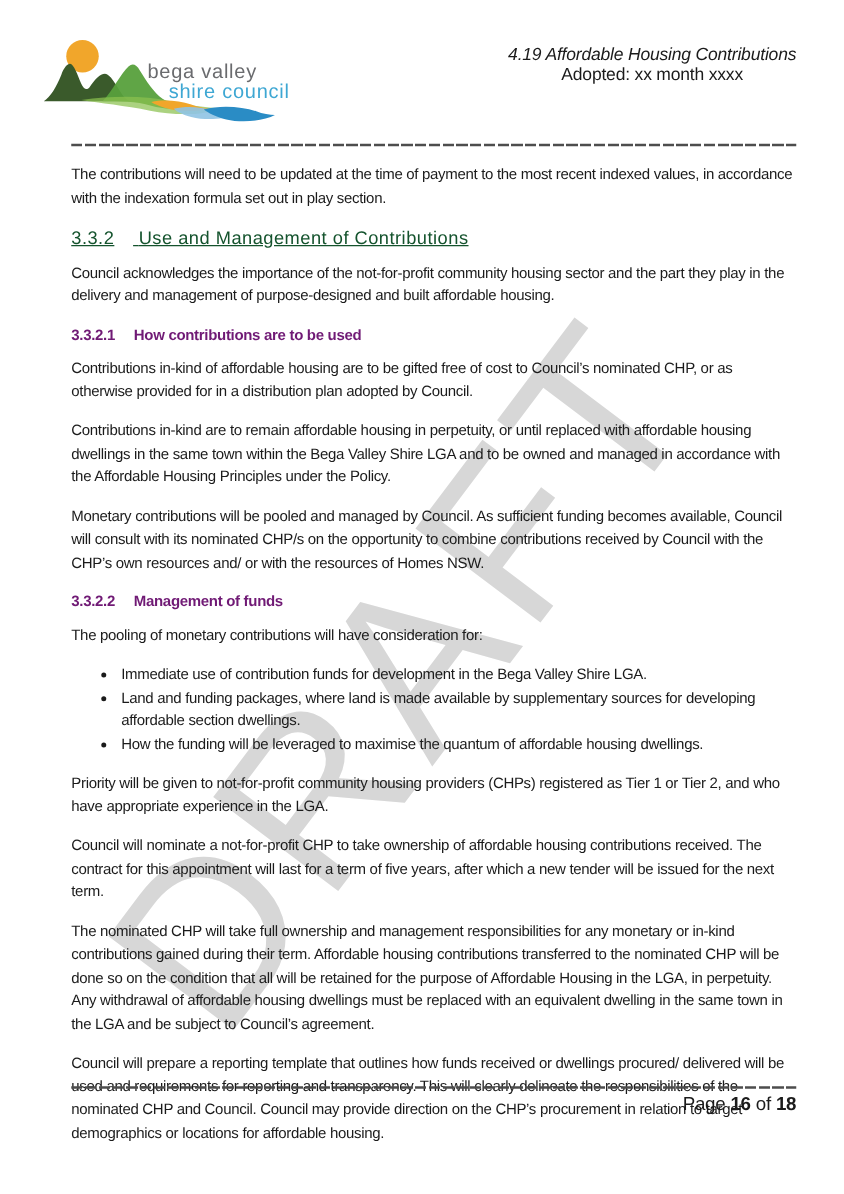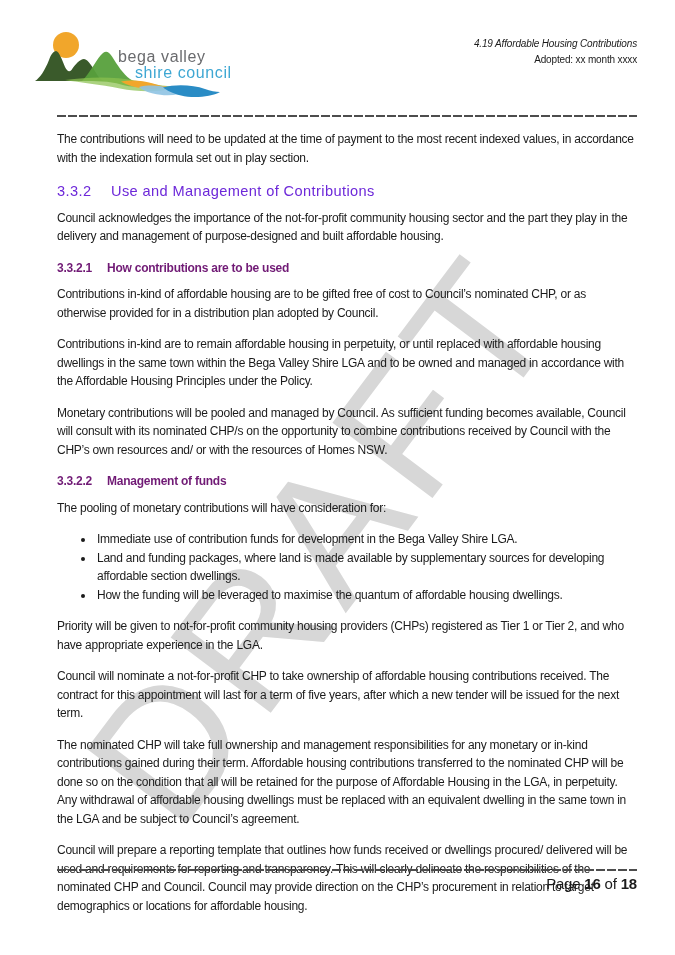--- a/index.html
+++ b/index.html
@@ -32,22 +32,22 @@
   .header-row {
     position: relative;
     z-index: 1;
     display: flex;
     justify-content: space-between;
     align-items: flex-start;
     padding: 30px 38px 0 35px;
   }
   .logo-svg { display: block; }
   .doc-meta {
-    text-align: right;
-    font-size: 10px;
+    text-align: center;
+    font-size: 14px;
     line-height: 15.8px;
     letter-spacing: -0.15px;
     padding-top: 6px;
     color: #1b1b1b;
   }
   .doc-title { font-style: italic; }
   
   .rule {
     position: relative;
     z-index: 1;
@@ -62,22 +62,23 @@
     margin: 13px 38px 0 57px;
     font-size: 12px;
     letter-spacing: -0.25px;
     line-height: 18.5px;
   }
   main p { margin: 0 0 13px 0; }
   h2.section-heading {
     font-size: 14.6px;
     font-weight: 400;
     letter-spacing: 0.4px;
-    color: #6d28d9;
+    color: #14532d;
     margin: 15px 0 8px 0;
+    text-decoration: underline;
   }
   h2.section-heading .sec-num { margin-right: 15px; }
   h3.sub-heading {
     font-size: 12px;
     font-weight: 700;
     color: #701a75;
     margin: 12px 0 8px 0;
   }
   h3.sub-heading .sec-num { margin-right: 12px; }
   ul.bullet-list {

